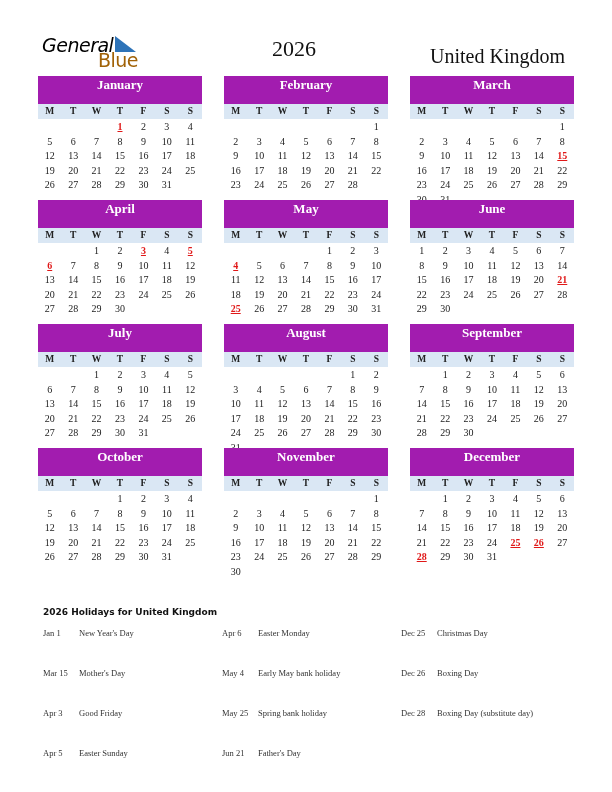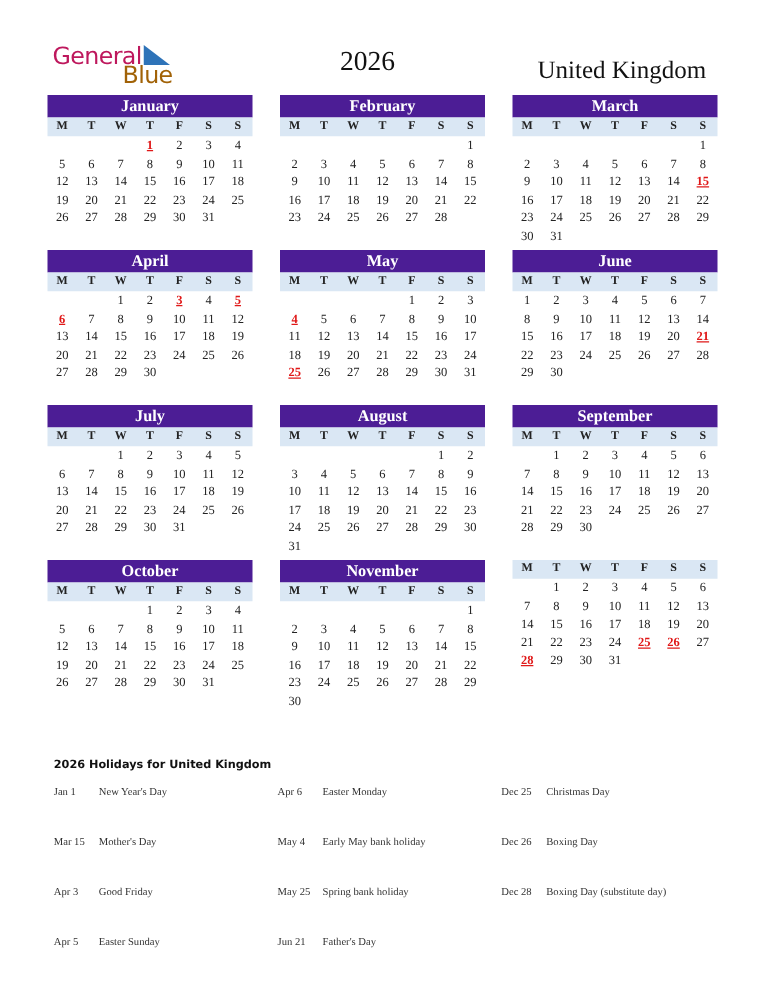--- a/index.html
+++ b/index.html
@@ -1,29 +1,29 @@
 <!DOCTYPE html>
 <html><head>
 <meta charset="utf-8">
 <style>
   * { box-sizing: border-box; margin: 0; padding: 0; }
   html, body { width: 612px; height: 792px; background: #ffffff; overflow: hidden; }
   body { position: relative; font-family: "DejaVu Serif", "Liberation Serif", serif; color: #222; }
 
   .logo { position: absolute; left: 42px; top: 34px; width: 110px; height: 36px; }
-  .logo .general { position: absolute; left: 0; top: 0; font-family: "DejaVu Sans", "Liberation Sans", sans-serif; font-size: 19px; color: #be185d; letter-spacing: -0.5px; }
+  .logo .general { position: absolute; left: 0; top: 0; font-family: "DejaVu Sans", "Liberation Sans", sans-serif; font-size: 19px; color: #000000; letter-spacing: -0.5px; font-style: italic; }
   .logo .blue { position: absolute; left: 56px; top: 15px; font-family: "DejaVu Sans", "Liberation Sans", sans-serif; font-size: 19px; color: #a16207; letter-spacing: -0.5px; }
   .logo .tri { position: absolute; left: 73px; top: 2px; width: 0; height: 0;
      border-left: 21px solid #2e73b8; border-top: 16px solid transparent; }
 
   .year { position: absolute; left: 272px; top: 36px; font-family: "Liberation Serif", "DejaVu Serif", serif; font-size: 22px; color: #111; }
   .country { position: absolute; left: 430px; top: 45px; font-family: "Liberation Serif", "DejaVu Serif", serif; font-size: 20px; color: #111; }
 
   .month { position: absolute; width: 164px; }
-  .month .mname { height: 18px; background: #4c1d95; color: #ffffff; text-align: center;
+  .month .mname { height: 28px; background: #a21caf; color: #ffffff; text-align: center;
      font-family: "Liberation Serif", "DejaVu Serif", serif; font-weight: bold; font-size: 13px; line-height: 18px; }
   .month .dow { display: grid; grid-template-columns: repeat(7, 1fr); height: 15px; background: #dae7f4; }
   .month .dow span { text-align: center; font-family: "Liberation Serif", "DejaVu Serif", serif; font-weight: bold; font-size: 9.5px; line-height: 15px; color: #222; }
   .month .days { display: grid; grid-template-columns: repeat(7, 1fr); grid-auto-rows: 14.5px; margin-top: 1px; }
   .month .days span { text-align: center; font-family: "Liberation Serif", "DejaVu Serif", serif; font-size: 10px; line-height: 14.5px; color: #222; }
   .month .days span.hol { color: #e01818; font-weight: bold; text-decoration: underline; }
 
   .hol-title { position: absolute; left: 43px; top: 583px; font-family: "DejaVu Sans", "Liberation Sans", sans-serif; font-weight: bold; font-size: 9px; color: #111; margin-top: 24px; }
   .hol-col { position: absolute; top: 599px; }
   .hol-row { display: flex; height: 12px; font-family: "Liberation Serif", "DejaVu Serif", serif; font-size: 8.5px; line-height: 12px; color: #333; margin-top: 28px; }
@@ -561,20 +561,21 @@
         <span>24</span>
         <span>25</span>
         <span>26</span>
         <span>27</span>
         <span>28</span>
         <span>29</span>
         <span>30</span>
       </div>
     </div>
     <div class="month" style="left: 410px; top: 448px;">
+      <div class="mname">December</div>
       <div class="dow">
         <span>M</span>
         <span>T</span>
         <span>W</span>
         <span>T</span>
         <span>F</span>
         <span>S</span>
         <span>S</span>
       </div>
       <div class="days">

